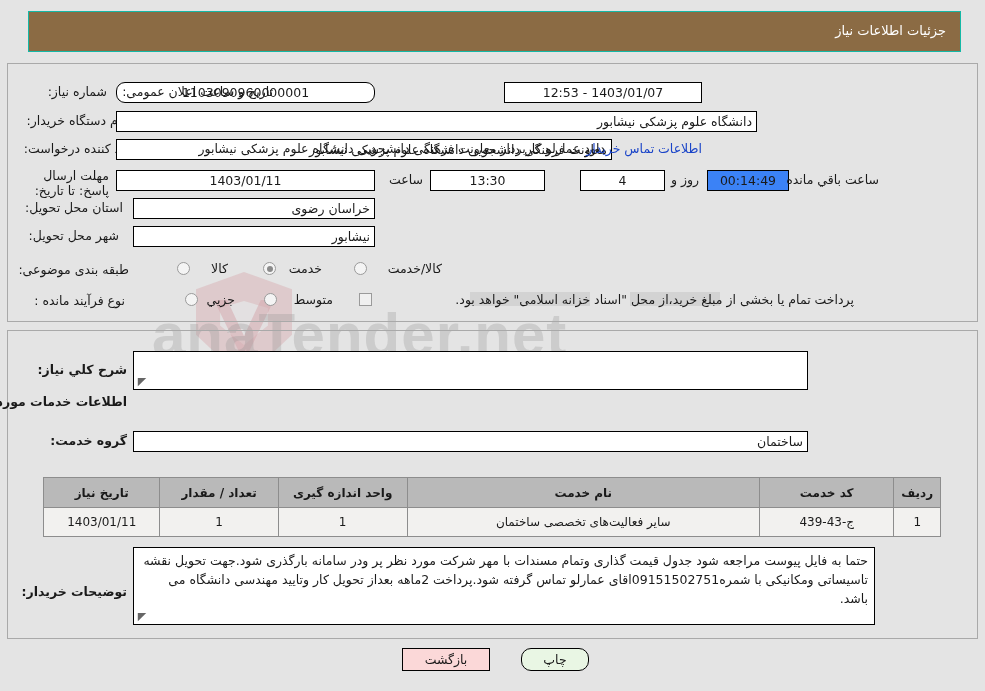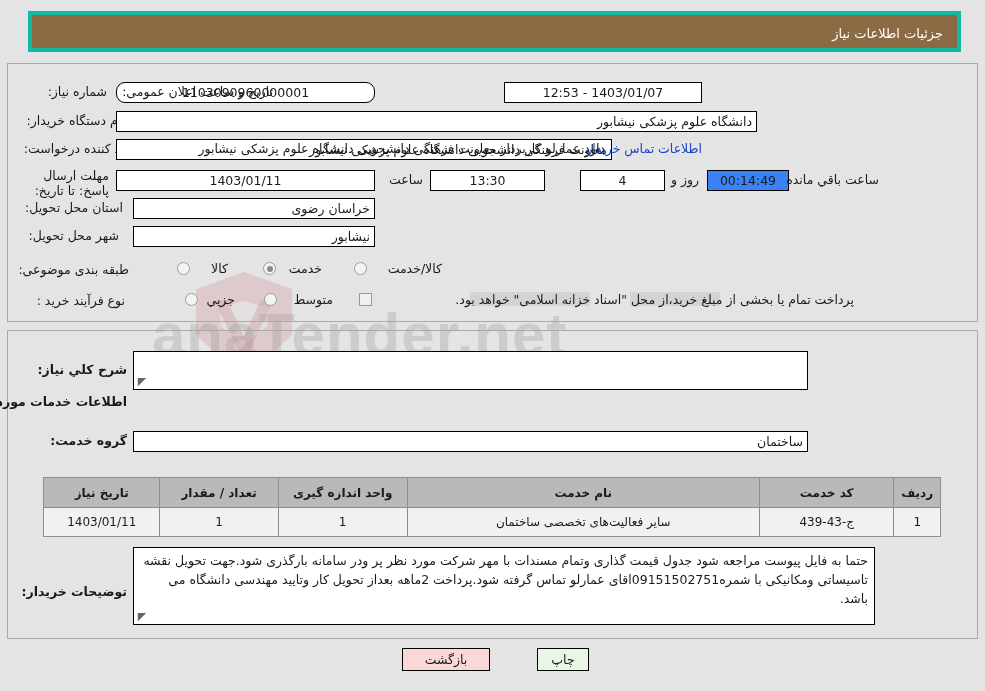--- a/index.html
+++ b/index.html
@@ -68,21 +68,21 @@
   .layer { position: relative; z-index: 2; }
 
   
   .header-bar {
     position: absolute;
     left: 28px;
     top: 11px;
     width: 933px;
     height: 41px;
     background: #8b6b44;
-    border: 4px solid #14b8a6;
+    border: 1px solid #14b8a6;
     box-sizing: border-box;
   }
   .header-title {
     position: absolute;
     right: 14px;
     top: 11px;
     color: #ffffff;
     font-size: 13px;
     letter-spacing: 0.2px;
   }
@@ -292,21 +292,21 @@
 
     <div class="radio" style="right:795px;top:262px;"></div>
     <div class="radio-lbl" style="right:757px;top:261px;">کالا</div>
 
     <div class="radio on" style="right:709px;top:262px;"></div>
     <div class="radio-lbl" style="right:663px;top:261px;">خدمت</div>
 
     <div class="radio" style="right:618px;top:262px;"></div>
     <div class="radio-lbl" style="right:543px;top:261px;">کالا/خدمت</div>
 
-    <div class="lbl" style="right:860px;top:293px;">نوع فرآیند خرید :</div>
+    <div class="lbl" style="right:860px;top:293px;">نوع فرآیند مانده :</div>
 
     <div class="radio" style="right:787px;top:293px;"></div>
     <div class="radio-lbl" style="right:750px;top:292px;">جزیي</div>
 
     <div class="radio" style="right:708px;top:293px;"></div>
     <div class="radio-lbl" style="right:652px;top:292px;">متوسط</div>
 
     <div class="chk" style="right:613px;top:293px;"></div>
     <div class="lbl" style="right:131px;top:292px;">پرداخت تمام یا بخشی از مبلغ خرید،از محل "اسناد خزانه اسلامی" خواهد بود.</div>
 
@@ -344,17 +344,17 @@
         </tr>
       </tbody>
     </table>
 
     <div class="lbl lbl-b" style="right:858px;top:584px;">توضیحات خریدار:</div>
     <div class="ta" style="right:110px;top:547px;width:742px;height:78px;margin-left:32px;">
       <span>حتما به فایل پیوست مراجعه شود جدول قیمت گذاری وتمام مسندات با مهر شرکت مورد نظر پر ودر سامانه بارگذری شود.جهت تحویل نقشه تاسیساتی ومکانیکی با شمره09151502751اقای عمارلو تماس گرفته شود.پرداخت 2ماهه بعداز تحویل کار وتایید مهندسی دانشگاه می باشد.</span>
       <span class="grip">◥</span>
     </div>
 
-    <button class="btn btn-print" style="right:396px;top:648px;width:52px;">چاپ</button>
+    <button class="btn btn-print" style="right:396px;top:648px;width:68px;border-radius:10px;">چاپ</button>
     <button class="btn btn-back" style="right:495px;top:648px;width:88px;">بازگشت</button>
 
   </div>
 </div>
 
 </body></html>

